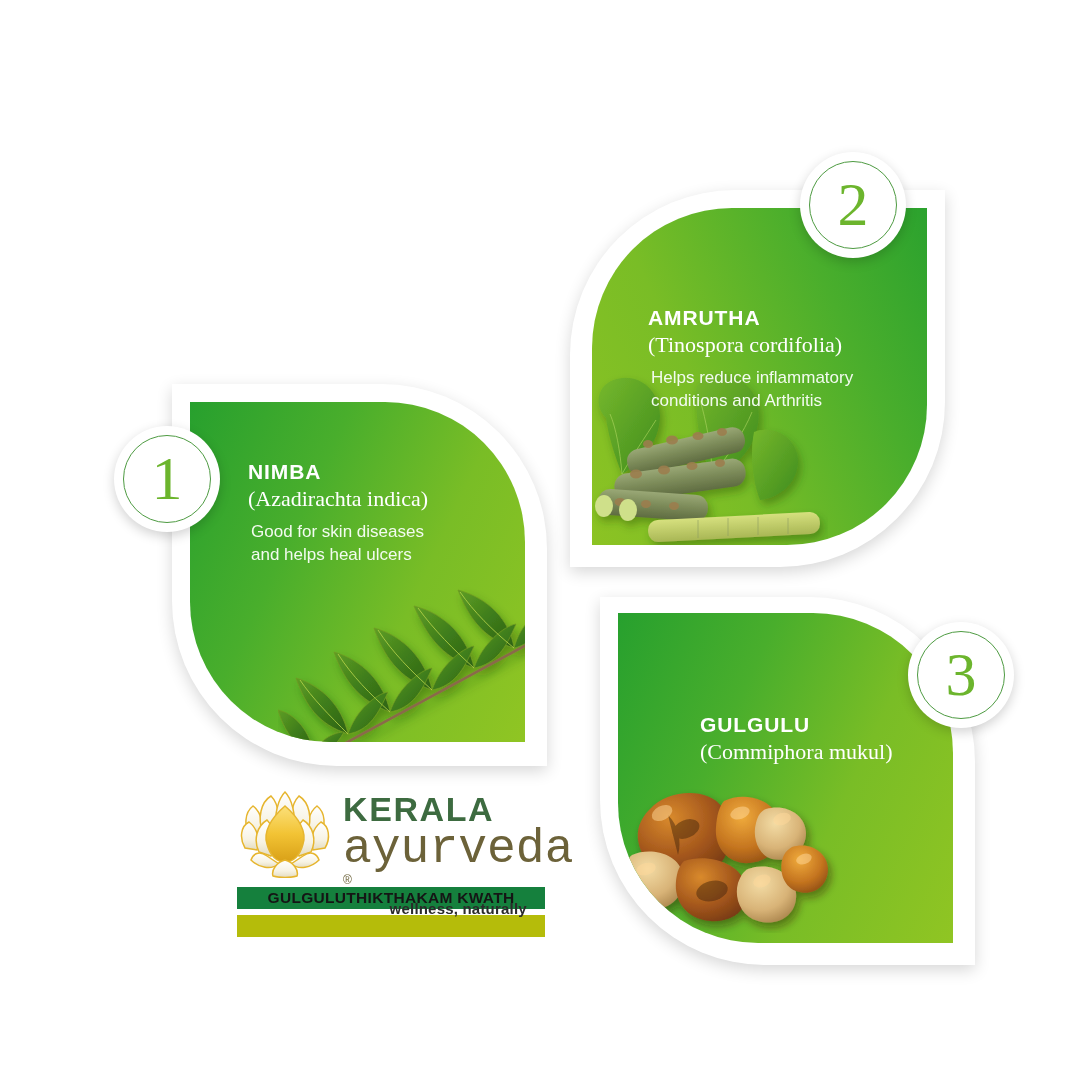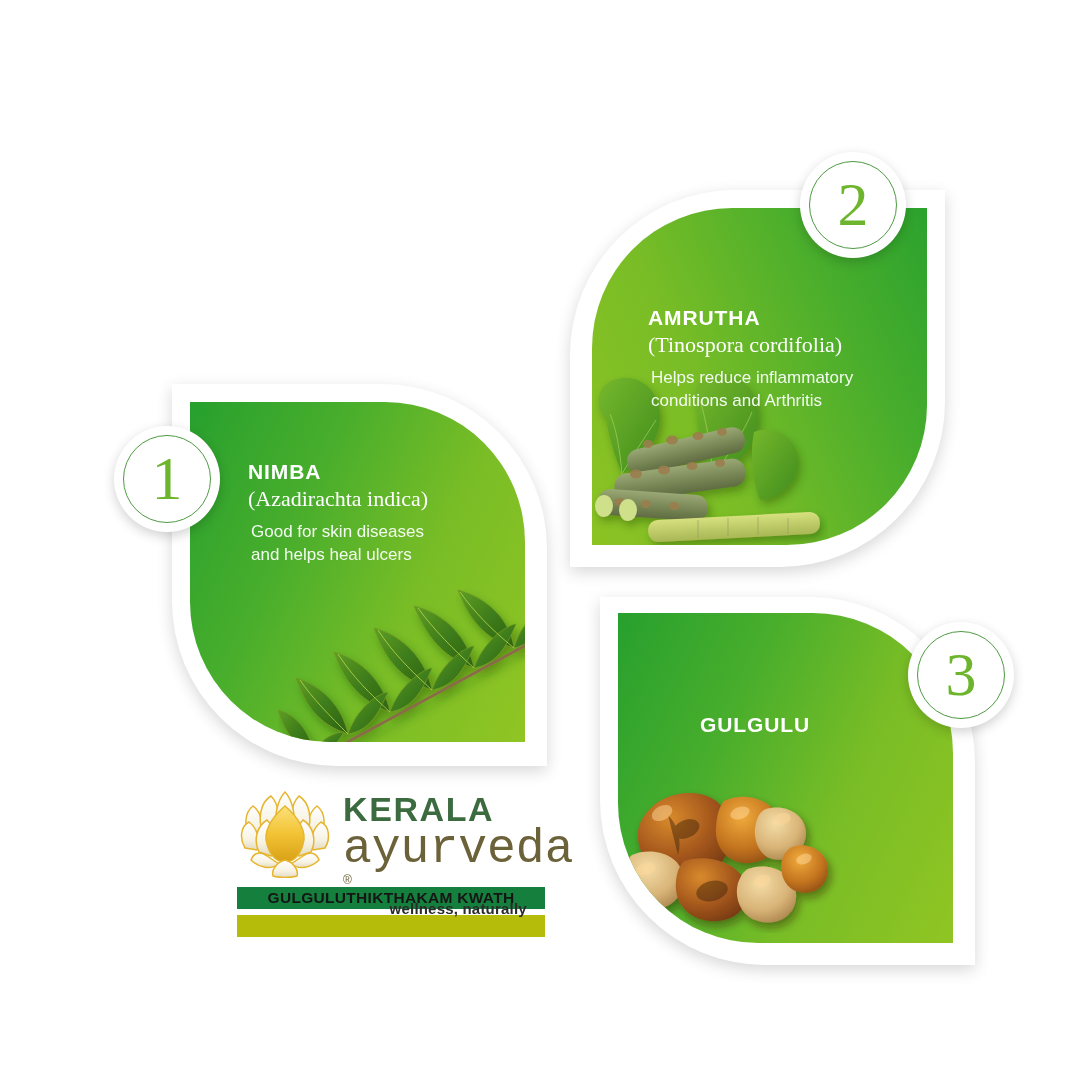--- a/index.html
+++ b/index.html
@@ -287,20 +287,21 @@
             <ellipse cx="30" cy="96" rx="10" ry="6" transform="rotate(-15 30 96)"></ellipse>
             <ellipse cx="146" cy="108" rx="9" ry="6" transform="rotate(-20 146 108)"></ellipse>
             <ellipse cx="188" cy="86" rx="8" ry="5" transform="rotate(-20 188 86)"></ellipse>
           </g>
         </g>
       </svg>
     </div>
 
     <div class="txt" style="left:100px;top:108px;width:265px;">
       <p class="t-name">GULGULU</p>
+      <p class="t-latin">(Commiphora mukul)</p>
     </div>
 
     <div class="badge" style="left:308px;top:25px;">
       <span class="ring"></span>
       <span class="num">3</span>
     </div>
   </div>
 
   <div id="logo-block">
 

